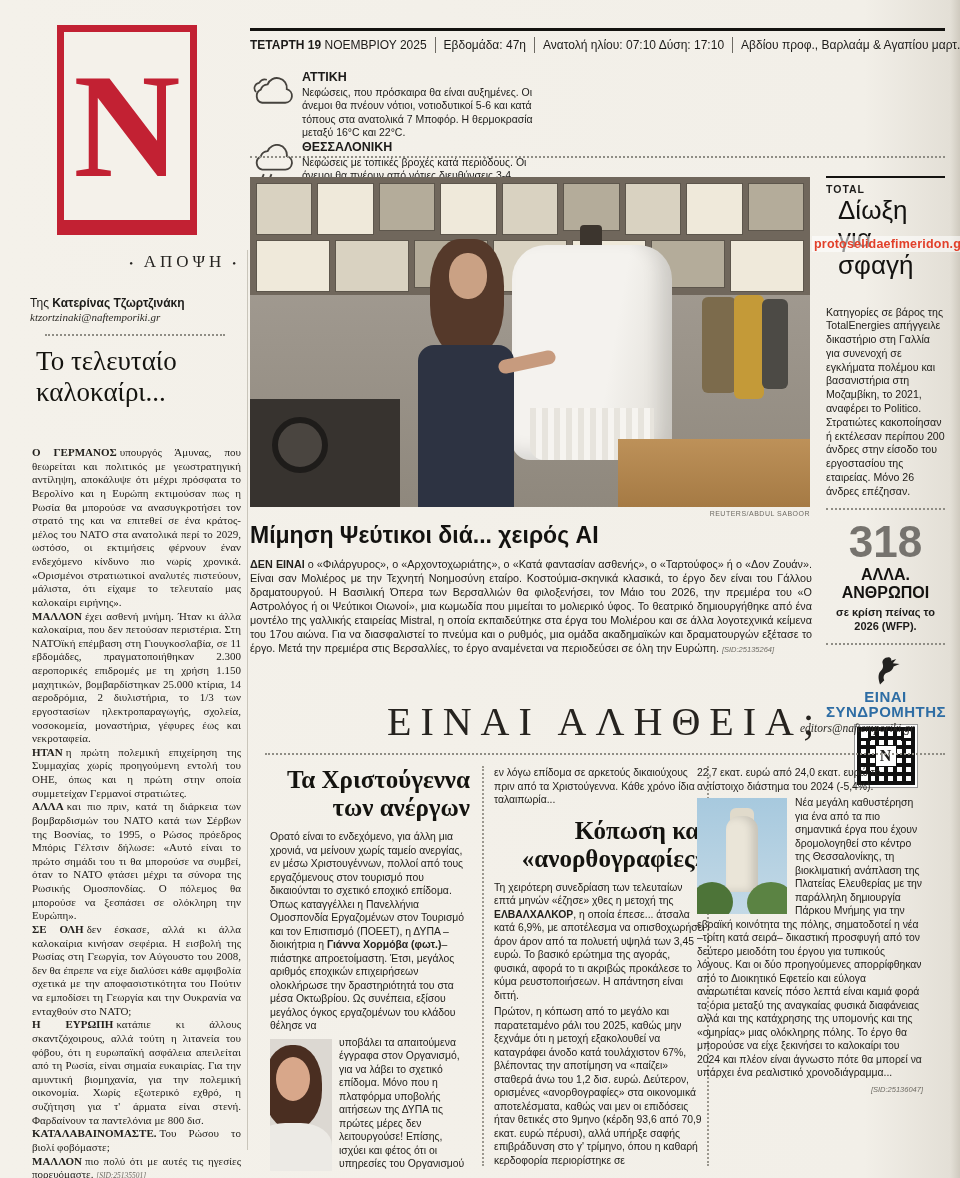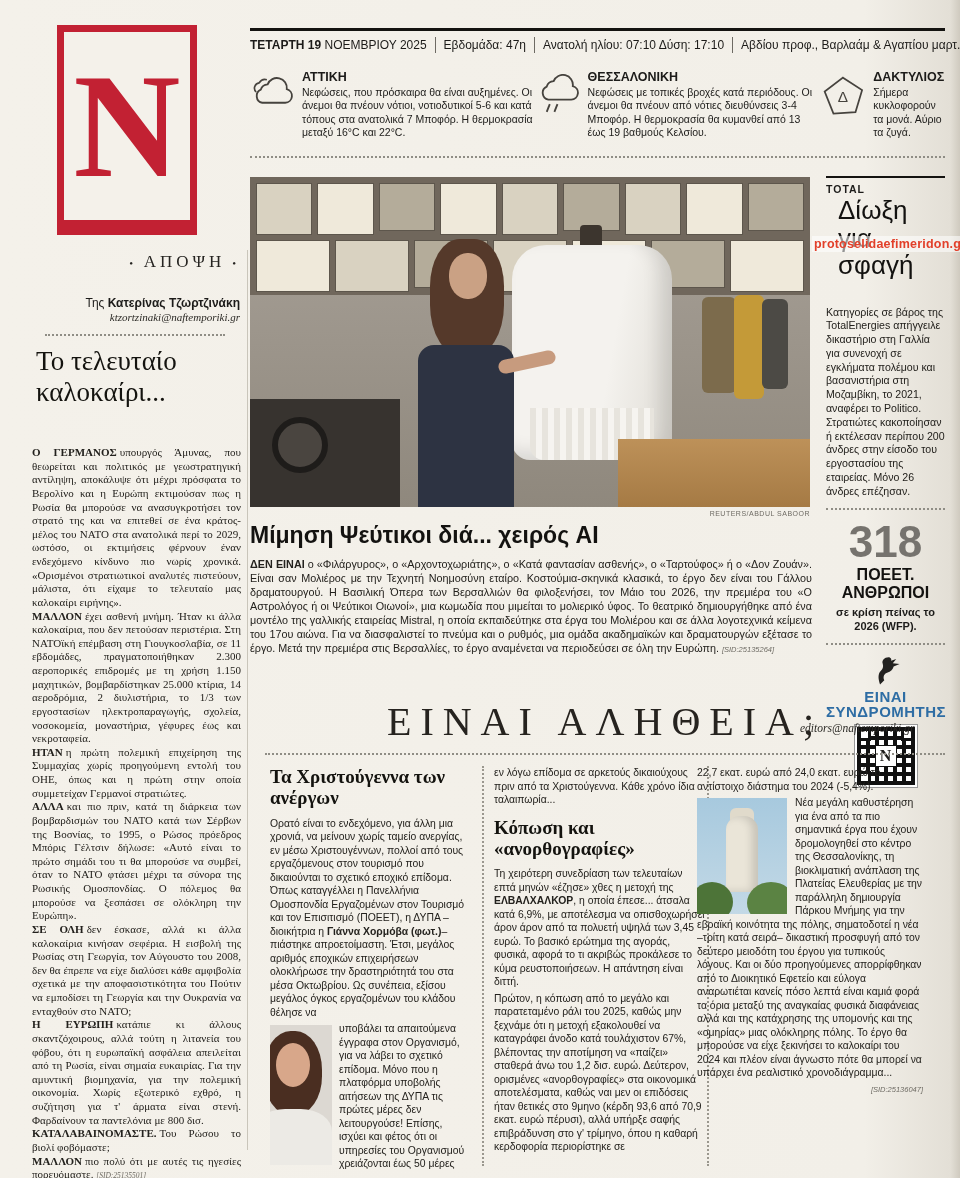--- a/index.html
+++ b/index.html
@@ -8,39 +8,39 @@
         background:linear-gradient(to right,#f4f1ea 0%,#f2efe8 90%,#e3dfd6 99%,#cfcabf 100%);}
   
   .logo-box{position:absolute;left:57px;top:25px;width:126px;height:188px;
             border:7px solid #c22133;border-bottom:15px solid #c22133;background:#f4f1ea;
             display:flex;align-items:center;justify-content:center;}
   .logo-n{font-family:"Liberation Serif",serif;font-weight:bold;font-size:148px;line-height:1;color:#c22133;}
   .apopsi{position:absolute;left:30px;top:252px;width:210px;text-align:right;
           font-family:"Liberation Serif",serif;font-size:17px;letter-spacing:4px;color:#262421;}
   .apopsi::before{content:"• ";font-size:11px;}
   .apopsi::after{content:" •";font-size:11px;}
-  .byline{position:absolute;left:30px;top:296px;width:210px;text-align:right;font-size:12px;}
+  .byline{position:absolute;left:30px;top:296px;width:210px;text-align:left;font-size:12px;}
   .byline .name{font-weight:bold;}
   .byline .mail{display:block;font-family:"Liberation Serif",serif;font-style:italic;font-size:11px;color:#2a2824;text-decoration:none;margin-top:1px;}
   .byline-rule{position:absolute;left:45px;top:334px;width:180px;border-top:2px dotted #8f8d85;}
   .op-title{position:absolute;left:36px;top:346px;width:200px;font-family:"Liberation Serif",serif;
             font-size:27px;line-height:1.15;color:#14130f;}
   .op-body{position:absolute;left:32px;top:410px;width:209px;font-family:"Liberation Serif",serif;
            font-size:11px;line-height:1.24;text-align:justify;color:#23211d;margin-top:36px;}
   .op-body p{margin:0;}
   .op-body b{margin-right:3px;}
   .sid{font-size:7.5px;color:#6d6a63;font-style:italic;font-weight:normal;letter-spacing:0;}
   .v-rule-left{position:absolute;left:247px;top:250px;width:0;height:900px;border-left:1px solid #c9c5ba;}
   
   .dateline{position:absolute;left:250px;top:28px;width:695px;border-top:3px solid #141310;
             padding-top:6px;display:flex;align-items:center;font-size:12px;white-space:nowrap;}
   .dateline .sep{width:0;height:16px;border-left:1px solid #6d6a63;margin:0 8px;}
   .b{font-weight:bold;}
   
-  .weather{position:absolute;left:250px;top:70px;width:695px;display:flex;}
+  .weather{position:absolute;left:250px;top:70px;width:695px;display:flex;flex-direction:column;}
   .wx{display:flex;}
   .wx .icon{flex:0 0 52px;padding-top:4px;}
   .wx h4{margin:0 0 2px;font-size:12.5px;}
   .wx p{margin:0;font-size:10.5px;line-height:1.28;}
   .wx1{width:300px;}.wx2{width:300px;}.wx3{width:130px;}
   .rule-dot-top{position:absolute;left:250px;top:156px;width:695px;border-top:2px dotted #8f8d85;}
   
   .photo{position:absolute;left:250px;top:177px;width:560px;height:330px;overflow:hidden;
          background:linear-gradient(#a9a299,#8f887d);}
   .ph-shelf{position:absolute;left:0;top:0;right:0;height:118px;background:#70675c;
@@ -94,21 +94,21 @@
   .qr .nn{position:absolute;left:50%;top:50%;transform:translate(-50%,-50%);width:20px;height:20px;
           background:#fff;font-family:"Liberation Serif",serif;font-weight:bold;font-size:16px;line-height:20px;}
   
   .einai{position:absolute;left:265px;top:698px;width:680px;text-align:center;
          font-family:"Liberation Serif",serif;font-size:40px;letter-spacing:9px;color:#26231f;}
   .einai-mail{position:absolute;left:800px;top:722px;width:148px;text-align:left;
               font-family:"Liberation Serif",serif;font-style:italic;font-size:11.5px;color:#2a2824;text-decoration:none;}
   .rule-dot-einai{position:absolute;left:265px;top:753px;width:680px;border-top:2px dotted #8f8d85;}
   .kol{position:absolute;top:766px;font-size:10.4px;line-height:1.3;color:#23211d;height:405px;overflow:hidden;}
   .kol p{margin:0 0 3px;}
-  .kol h3{margin:0 0 8px;font-family:"Liberation Serif",serif;font-size:19px;line-height:1.12;color:#14130f;}
+  .kol h3{margin:0 0 8px;font-family:"Liberation Serif",serif;font-size:25px;line-height:1.12;color:#14130f;text-align:right;}
   .kol h3.mt{margin-top:10px;}
   .kol1{left:270px;width:200px;}
   .kol2{left:494px;width:213px;}
   .kol3{left:697px;width:226px;}
   .v-dot1{position:absolute;left:482px;top:766px;height:400px;border-left:2px dotted #9a978e;}
   .v-dot2{position:absolute;left:707px;top:766px;height:400px;border-left:2px dotted #9a978e;}
   .portrait{float:left;width:78px;height:140px;margin:3px 7px 0 -16px;background:#dcd8d2;position:relative;overflow:hidden;}
   .po-hair{position:absolute;left:10px;top:6px;width:58px;height:84px;background:#4a2e21;border-radius:46%;}
   .po-face{position:absolute;left:22px;top:18px;width:34px;height:44px;background:#d8a78a;border-radius:50%;}
   .po-suit{position:absolute;left:0;bottom:0;width:100%;height:56px;background:#eceae5;border-radius:40% 40% 0 0;}
@@ -241,21 +241,21 @@
   </div>
 
   <div class="rail">
     <div class="rail-rule"></div>
     <div class="kicker">TOTAL</div>
     <div class="brief-title">Δίωξη για σφαγή</div>
     <div class="brief-body">Κατηγορίες σε βάρος της TotalEnergies απήγγειλε δικαστήριο στη Γαλλία για συνενοχή σε εγκλήματα πολέμου και βασανιστήρια στη Μοζαμβίκη, το 2021, αναφέρει το Politico. Στρατιώτες κακοποίησαν ή εκτέλεσαν περίπου 200 άνδρες στην είσοδο του εργοστασίου της εταιρείας. Μόνο 26 άνδρες επέζησαν.</div>
     <div class="dotted"></div>
     <div class="stat">
       <div class="num">318</div>
-      <div class="unit">ΠΟΕΕΤ. ΑΝΘΡΩΠΟΙ</div>
+      <div class="unit">ΑΛΛΑ. ΑΝΘΡΩΠΟΙ</div>
       <div class="cap">σε κρίση πείνας το 2026 (WFP).</div>
     </div>
     <div class="dotted"></div>
     <div class="subscribe">
       <svg width="34" height="30" viewBox="0 0 40 34">
           <path d="M23 2c2 0 4 2 3 4l6-2-4 5 8 1-7 3c-1 4-4 6-7 7-4 1-6 5-4 9l-5 5c-2-6-3-12 1-16 3-3 3-6 2-9-1-3 2-7 7-7z" fill="#232220"></path>
         </svg>
       <div class="sub-txt">
         <div>ΕΙΝΑΙ</div>
         <div>ΣΥΝΔΡΟΜΗΤΗΣ</div>

